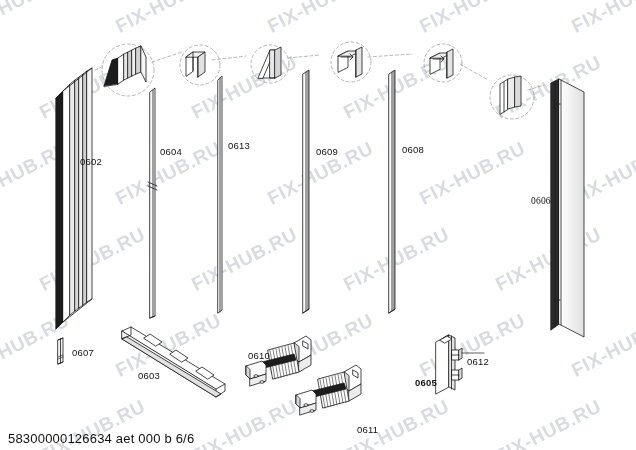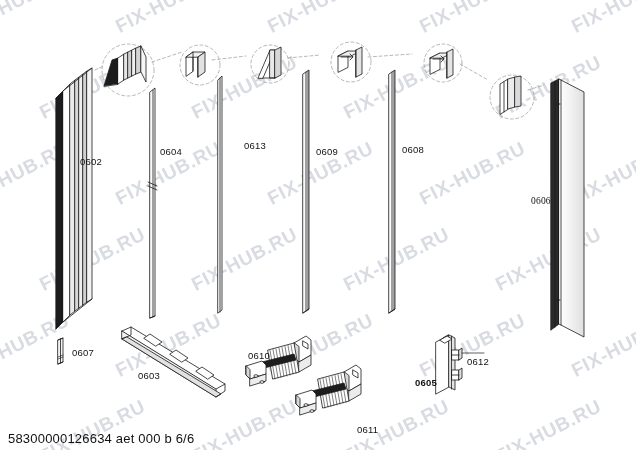--- a/index.html
+++ b/index.html
@@ -337,21 +337,21 @@
 
           <path d="M462,353 L484,353" stroke="#1a1a1a" stroke-width="0.7"></path>
         </g>
 
       </g>
     </svg>
   </div>
 
   <div class="lbl" style="left:80px;  top:156px;">0602</div>
   <div class="lbl" style="left:160px; top:146px;">0604</div>
-  <div class="lbl" style="left:244px; top:140px;">0613</div>
+  <div class="lbl" style="left:228px; top:140px;">0613</div>
   <div class="lbl" style="left:316px; top:146px;">0609</div>
   <div class="lbl" style="left:402px; top:144px;">0608</div>
   <div class="lbl" style="left:531px; top:196px;font-family:Liberation Serif, serif;">0606</div>
   <div class="lbl" style="left:72px;  top:347px;text-align:right;">0607</div>
   <div class="lbl" style="left:138px; top:370px;">0603</div>
   <div class="lbl" style="left:248px; top:350px;">0610</div>
   <div class="lbl" style="left:357px; top:408px;margin-top:16px;">0611</div>
   <div class="lbl" style="left:415px; top:377px;font-weight:bold;">0605</div>
   <div class="lbl" style="left:467px; top:356px;">0612</div>
 

